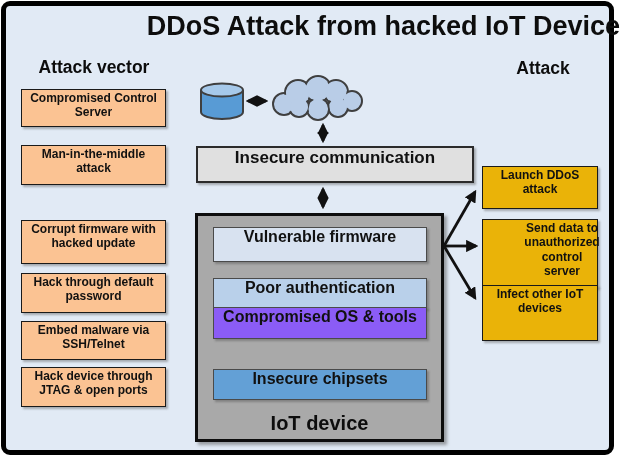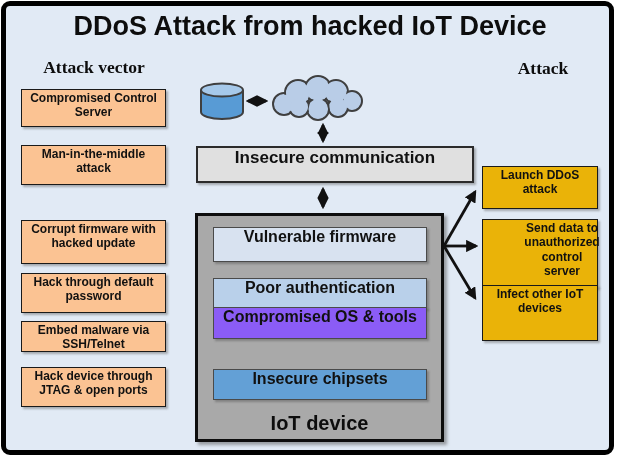--- a/index.html
+++ b/index.html
@@ -7,25 +7,25 @@
     width:620px;height:461px;background:#ffffff;
     font-family:"Liberation Sans", sans-serif;
     position:relative;overflow:hidden;
   }
   .frame{
     position:absolute;left:1px;top:1px;width:613px;height:454px;
     background:#e1eaf5;border:5px solid #000;border-radius:9px;
     box-sizing:border-box;
   }
   .title{
-    position:absolute;left:0;top:11px;width:620px;text-align:center;
+    position:absolute;left:0;top:11px;width:620px;text-align:right;
     font-size:27px;font-weight:bold;color:#0d0d0d;letter-spacing:0px;
   }
   .col-header{
-    position:absolute;font-size:17.5px;font-weight:bold;color:#0d0d0d;text-align:center;font-family:Liberation Serif, serif;
+    position:absolute;font-size:17.5px;font-weight:bold;color:#0d0d0d;text-align:center;
   }
   .hdr-left{left:14px;top:57px;width:160px;}
   .hdr-right{left:483px;top:58px;width:120px;}
   .box{
     position:absolute;box-sizing:border-box;
     display:flex;align-items:flex-start;justify-content:center;text-align:center;
     font-weight:bold;color:#111;
     box-shadow:2px 2px 2px rgba(90,90,90,0.45);
   }
   .vec{
@@ -33,21 +33,21 @@
     font-size:12px;line-height:1.2;padding:1px 4px;
   }
   .atk{
     left:482px;width:116px;background:#eab308;border:1.5px solid #1a1a1a;
     font-size:12px;line-height:1.2;padding:1px 4px;
   }
   .vec1{top:89px;height:38px;}
   .vec2{top:145px;height:40px;}
   .vec3{top:220px;height:44px;}
   .vec4{top:273px;height:40px;}
-  .vec5{top:321px;height:31px;}
+  .vec5{top:321px;height:39px;}
   .vec6{top:367px;height:40px;}
   .atk1{top:166px;height:43px;}
   .atk2{top:219px;height:69px;padding-left:48px;}
   .atk3{top:285px;height:56px;}
   .insecure{
     left:196px;top:146px;width:278px;height:37px;
     background:#e0e0e0;border:2px solid #2b2b2b;font-size:17px;
   }
   .iot{
     position:absolute;left:195px;top:213px;width:249px;height:229px;

